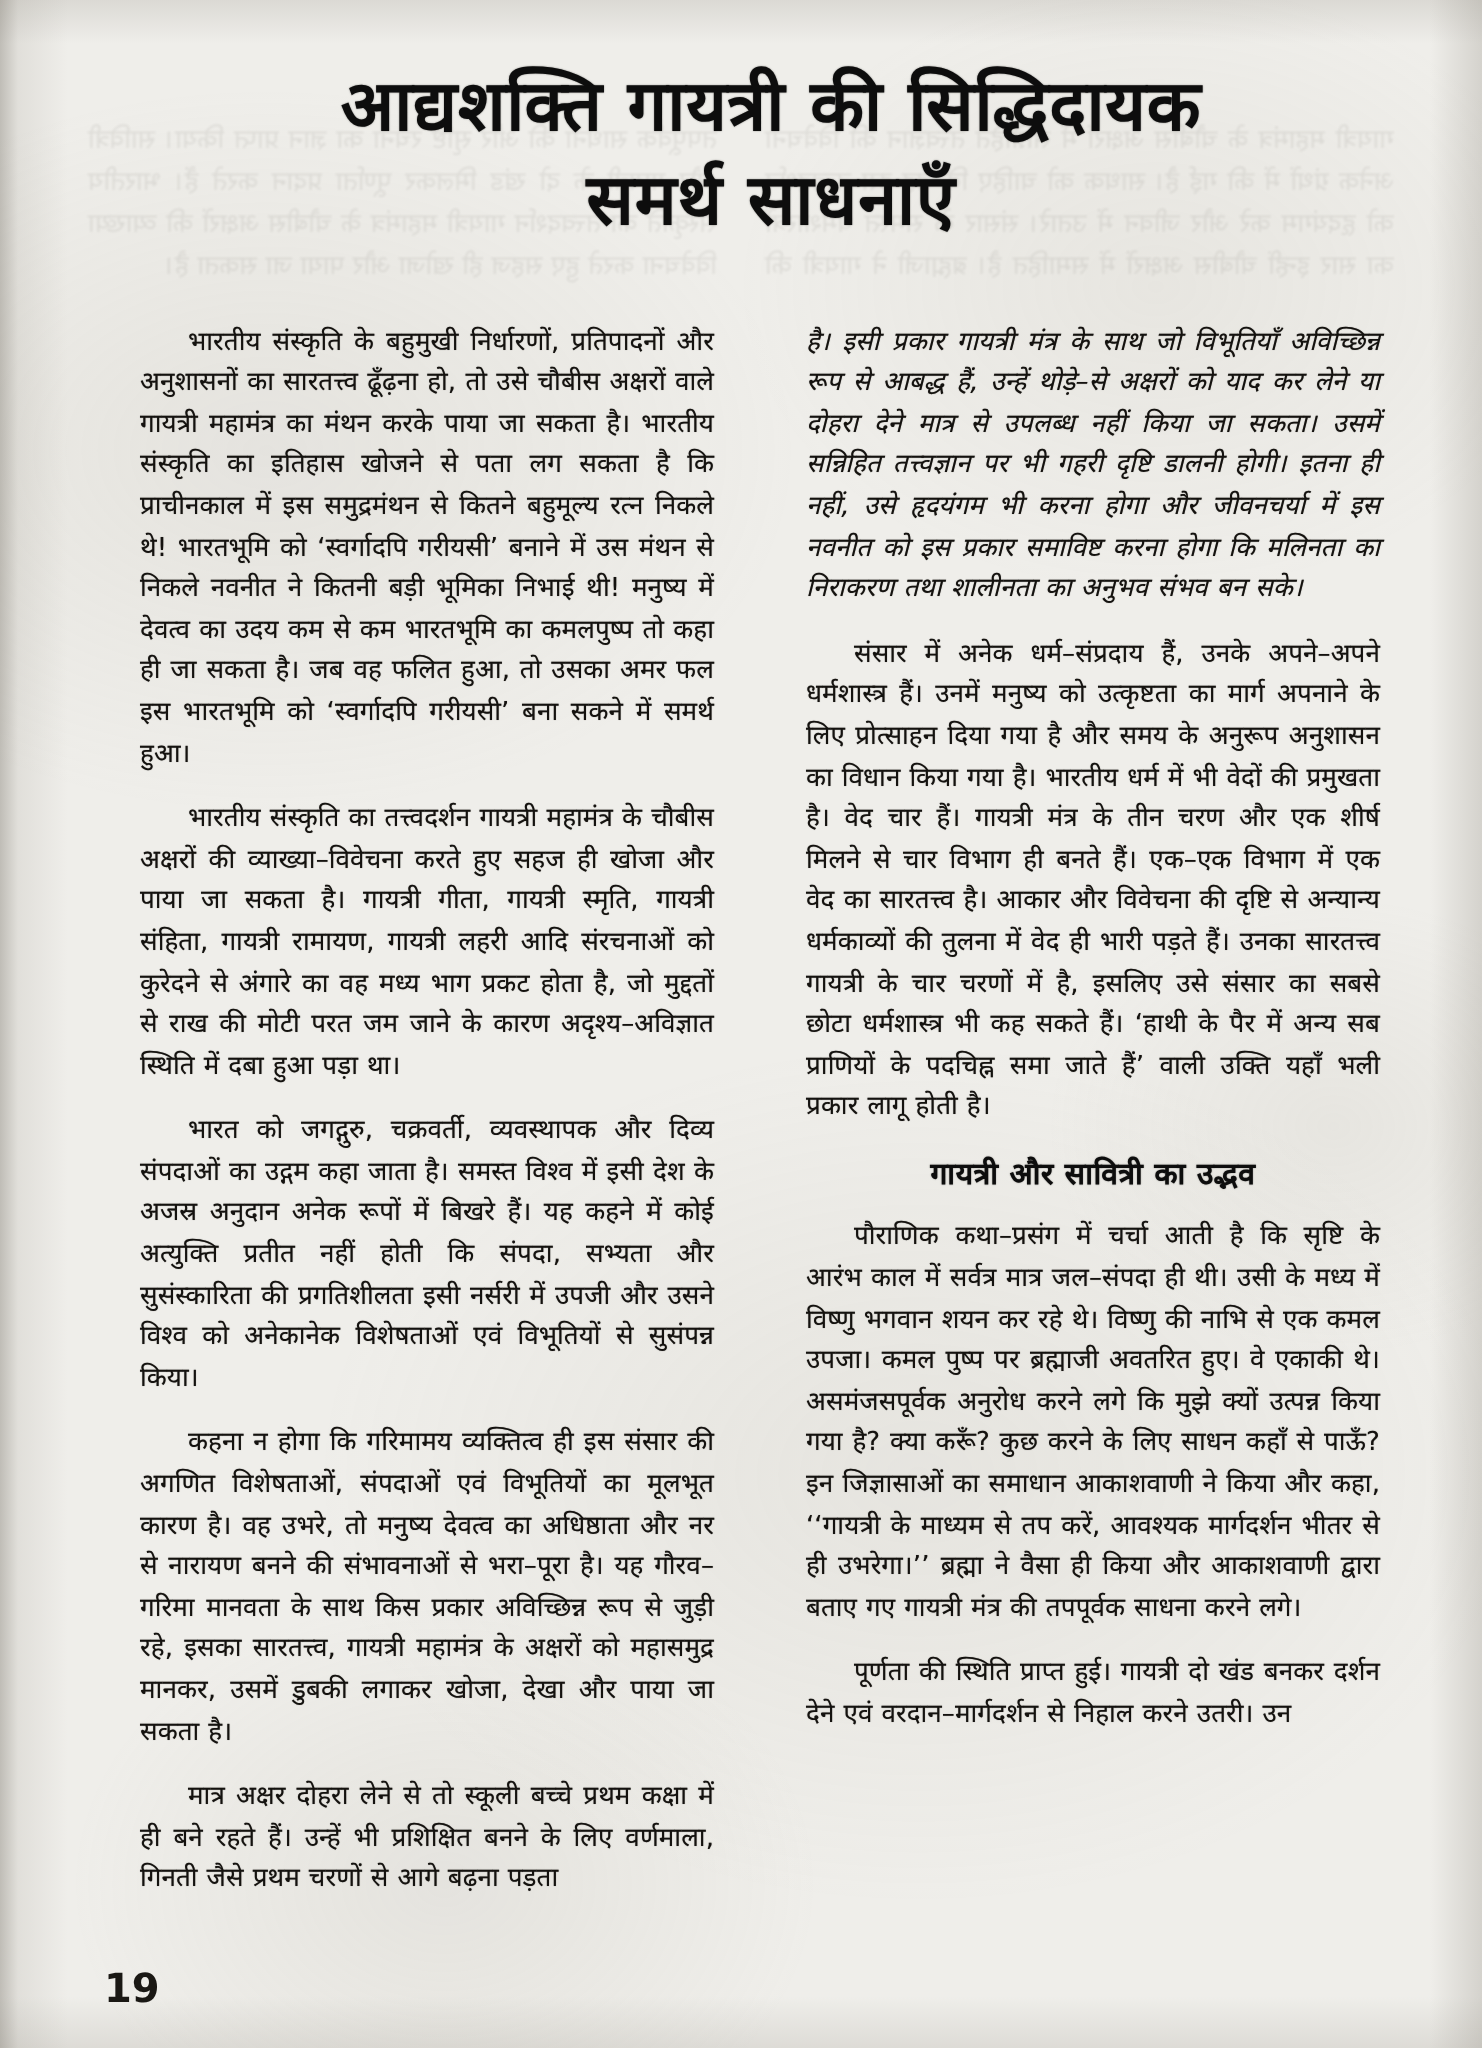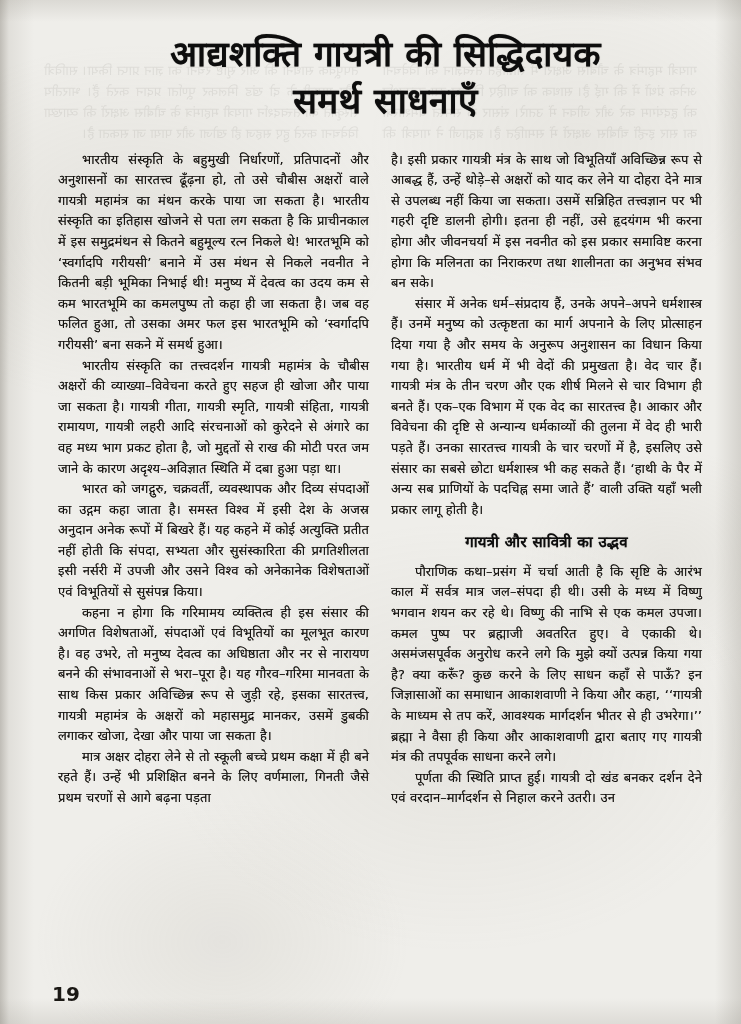--- a/index.html
+++ b/index.html
@@ -103,33 +103,33 @@
     display: flex;
     gap: 22px;
     align-items: flex-start;
   }
   .col {
     width: 311px;
     flex: 0 0 311px;
   }
 
   p.para {
-    margin: 0;
+    margin: 12px;
     font-family: "DejaVu Sans", sans-serif;
     font-size: 13.0px;
     line-height: 20.6px;
     text-align: justify;
     text-justify: inter-word;
     color: #14120f;
     text-indent: 24px;
     letter-spacing: 0.05px;
     word-spacing: 0.3px;
     text-shadow: 0 0 0.45px rgba(25,22,17,0.5);
   }
-  p.para.noindent { text-indent: 0; }
+  p.para.noindent { text-indent: 0; font-style: italic; }
   p.para + p.para { margin-top: 0px; }
 
   .subhead {
     font-family: "DejaVu Sans", sans-serif;
     font-weight: 700;
     font-size: 15px;
     line-height: 1.3;
     text-align: center;
     color: #0d0d0d;
     margin: 13px 0 9px 0;

